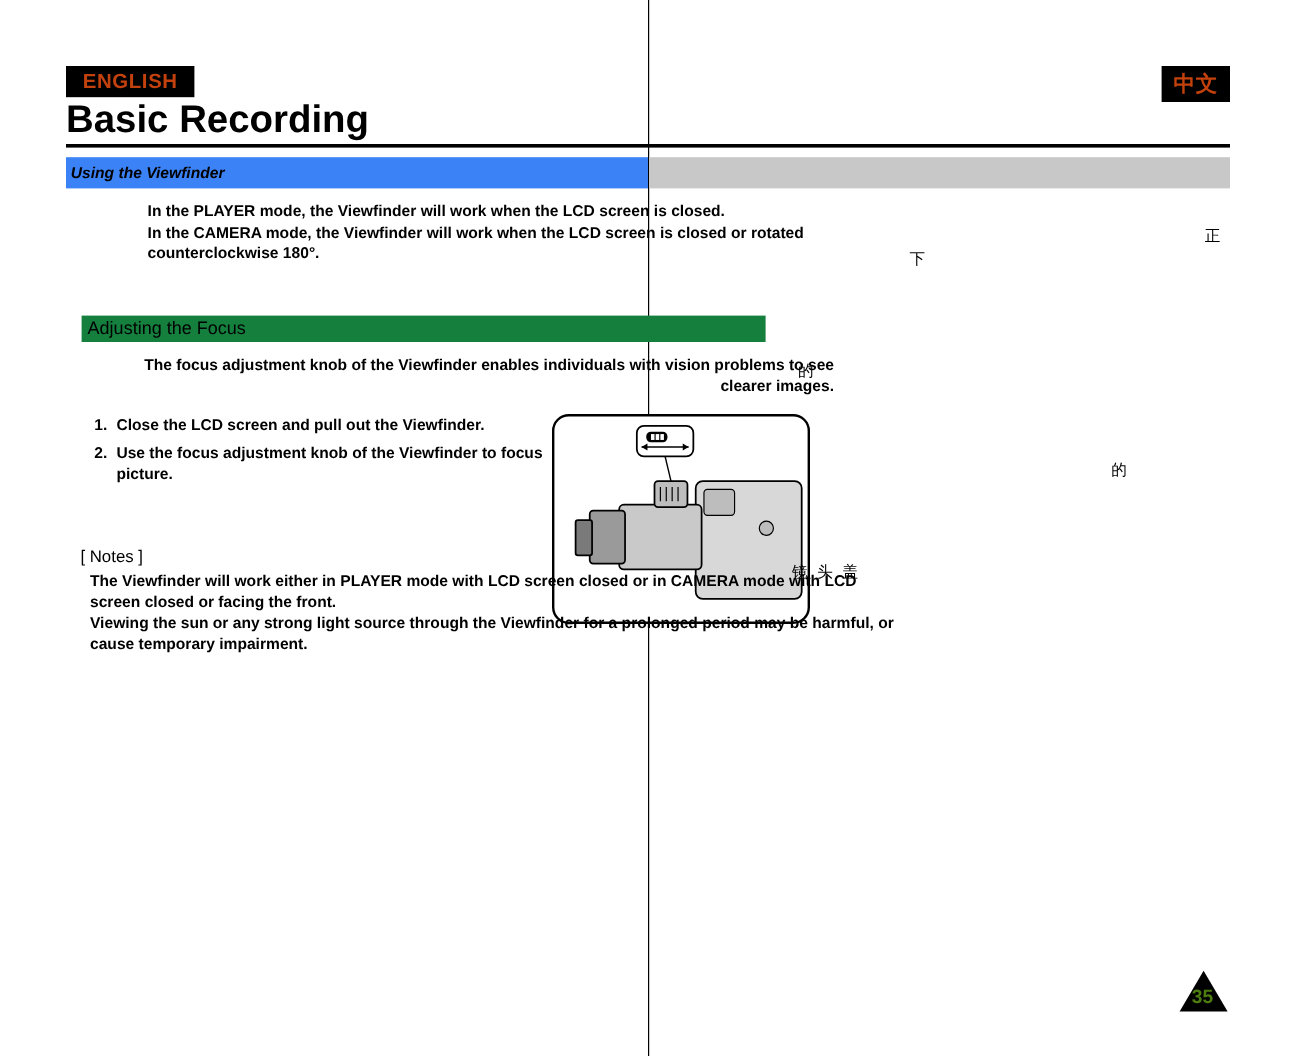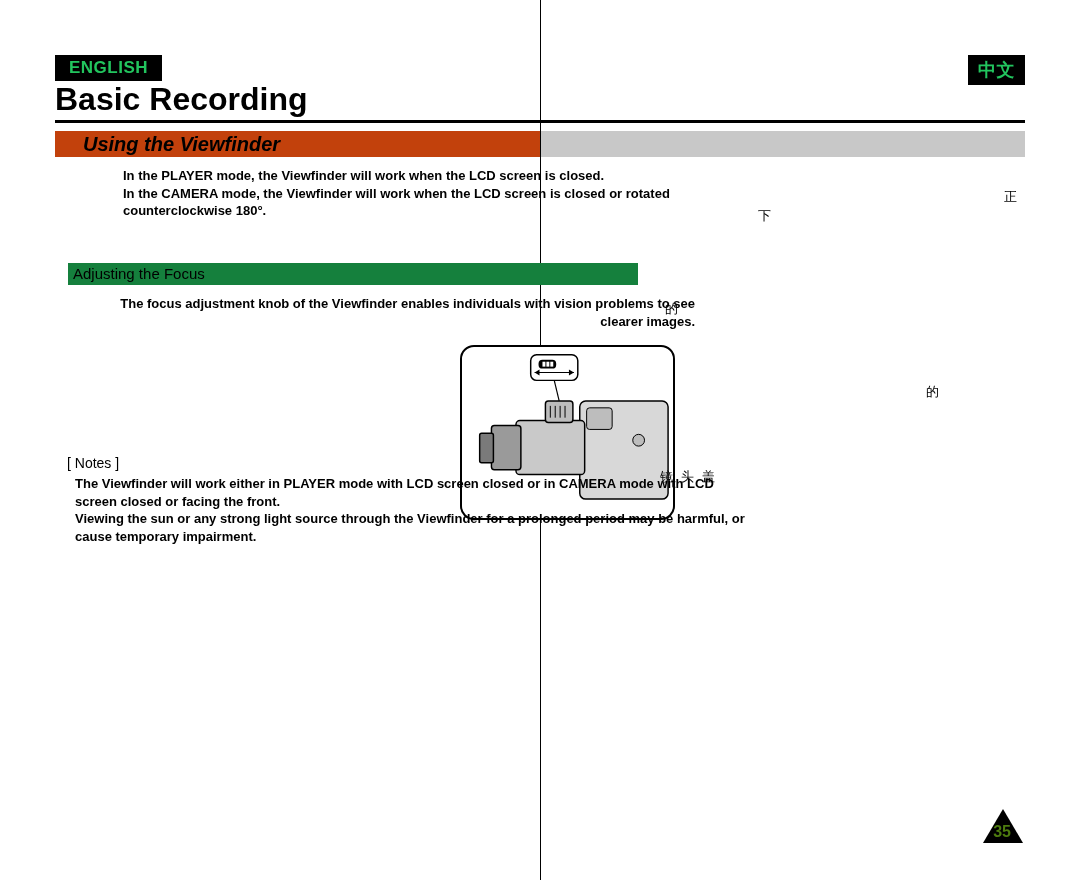--- a/index.html
+++ b/index.html
@@ -23,21 +23,21 @@
     position: absolute;
     left: 540px; 
     top: 0;
     width: 0;
     height: 880px;
     border-left: 1px solid #000;
   }
   .lang-badge {
     display: inline-block;
     background: #000;
-    color: #22c55e;
+    color: #c2410c;
     font-weight: bold;
     font-size: 17px;
     padding: 3px 14px;
     letter-spacing: 0.5px;
   }
   .lang-left { position: absolute; left: 0; top: 0; }
   .lang-right { position: absolute; right: 0; top: 0; font-size: 18px; padding: 3px 10px; }
   .title {
     position: absolute;
     left: 0;
@@ -52,26 +52,26 @@
     width: 970px;
     height: 3px;
     background: #000;
   }
   .section-bar {
     position: absolute;
     left: 0;
     top: 76px;
     width: 485px;
     height: 26px;
-    background: #c2410c;
+    background: #3b82f6;
     font-style: italic;
     font-weight: bold;
-    font-size: 20px;
+    font-size: 13px;
     line-height: 26px;
-    padding-left: 28px;
+    padding-left: 4px;
   }
   .section-bar-right {
     position: absolute;
     left: 486px;
     top: 76px;
     width: 484px;
     height: 26px;
     background: #c8c8c8;
   }
   .intro {
@@ -185,20 +185,24 @@
 
   <div class="intro">
     <div>In the PLAYER mode, the Viewfinder will work when the LCD screen is closed.</div>
     <div>In the CAMERA mode, the Viewfinder will work when the LCD screen is closed or rotated counterclockwise 180°.</div>
   </div>
 
   <div class="sub-bar">Adjusting the Focus</div>
 
   <div class="focus-desc">The focus adjustment knob of the Viewfinder enables individuals with vision problems to see clearer images.</div>
 
+  <ol class="ol">
+    <li>Close the LCD screen and pull out the Viewfinder.</li>
+    <li>Use the focus adjustment knob of the Viewfinder to focus picture.</li>
+  </ol>
 
   <div class="illus">
     <svg viewBox="0 0 215 175">
 
       <rect x="70" y="8" width="48" height="26" rx="6" fill="#fff" stroke="#000" stroke-width="1.5"></rect>
       <rect x="78" y="13" width="18" height="9" rx="4" fill="#000"></rect>
       <rect x="82" y="15" width="3" height="5" fill="#fff"></rect>
       <rect x="86" y="15" width="3" height="5" fill="#fff"></rect>
       <rect x="90" y="15" width="3" height="5" fill="#fff"></rect>
       <path d="M74 26 h40" stroke="#000" stroke-width="1.2"></path>

